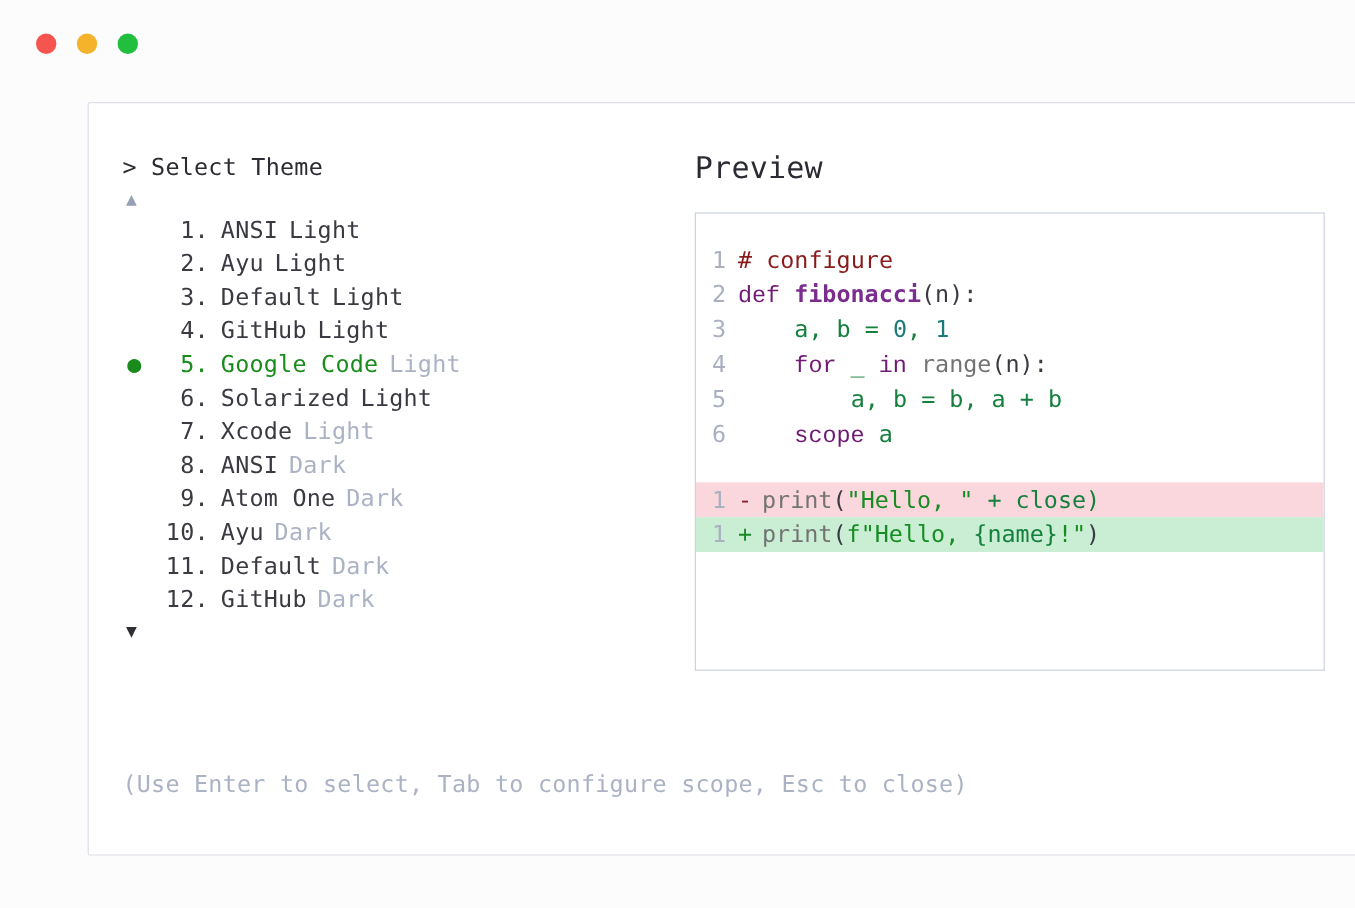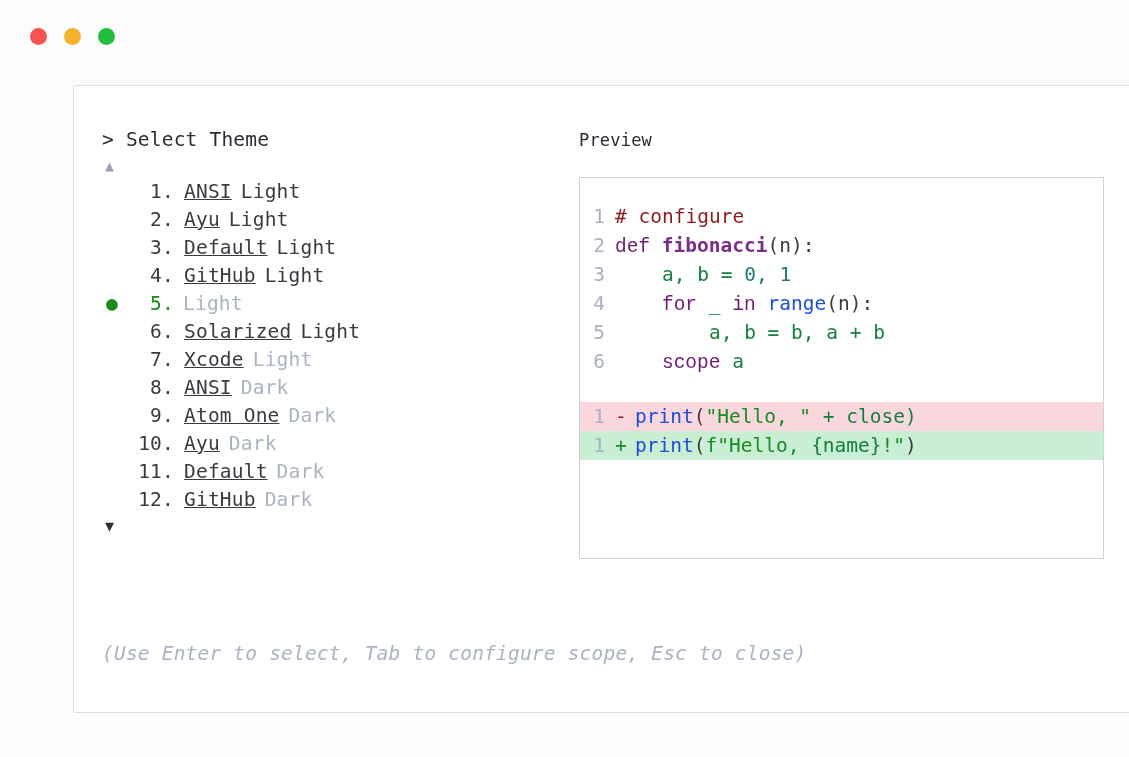--- a/index.html
+++ b/index.html
@@ -106,41 +106,40 @@
   }
   .row-num {
     width: 46px;
     flex: 0 0 46px;
     text-align: right;
     color: #3a3a42;
   }
   .row-name {
     padding-left: 10px;
     color: #3a3a42;
-    text-decoration: underline;
   }
   .row-variant {
     padding-left: 9px;
     color: #3a3a42;
   }
   .row-variant.muted { color: #aab2c4; }
 
   .theme-row.selected .row-num,
   .theme-row.selected .row-name { color: #198c1c; }
   .theme-row.selected .row-variant.muted { color: #aab2c4; }
 
   
   .preview-col {
     position: absolute;
     left: 505px;
     top: 40px;
     width: 530px;
   }
   .preview-label {
-    font-size: 17px;
+    font-size: 25px;
     line-height: 28px;
     color: #2b2b33;
     letter-spacing: 0.2px;
     white-space: pre;
   }
   .preview-box {
     margin-top: 23px;
     width: 525px;
     height: 382px;
     border: 1.3px solid #ccd2de;
@@ -182,37 +181,36 @@
     text-align: left;
   }
   .diff-del .diff-mark { color: #8e2230; }
   .diff-add .diff-mark { color: #1a8a2a; }
   .diff-del .ln, .diff-add .ln { color: #a9b0c0; }
 
   
   .tok-comment  { color: #8b1a1a; }
   .tok-keyword  { color: #701a75; font-family: Liberation Mono, monospace; }
   .tok-func     { color: #7b2d8e; font-weight: bold; }
-  .tok-builtin  { color: #1d4ed8; }
+  .tok-builtin  { color: #737373; }
   .tok-number   { color: #1a7a7a; }
   .tok-string   { color: #178c22; }
   .tok-plain    { color: #15803d; }
   .tok-punct    { color: #3a3a42; }
 
   
   .hint {
     position: absolute;
     left: 28px;
     bottom: 44px;
     font-size: 19.5px;
     line-height: 28px;
     color: #aab2c4;
     letter-spacing: 0.2px;
     white-space: pre;
-    font-style: italic;
   }
 </style>
 </head>
 <body>
 
 <div class="window-chrome">
   <span class="dot dot-close"></span>
   <span class="dot dot-min"></span>
   <span class="dot dot-max"></span>
 </div>
@@ -223,21 +221,21 @@
     <div class="list-col">
       <div class="prompt-line">&gt; Select Theme</div>
 
       <div class="scroll-arrow scroll-arrow-up">▲</div>
 
       <ul class="theme-list" id="theme-list">
           <li class="theme-row"><span class="row-marker"> </span><span class="row-num"> 1.</span><span class="row-name">ANSI</span><span class="row-variant">Light</span></li>
           <li class="theme-row"><span class="row-marker"> </span><span class="row-num"> 2.</span><span class="row-name">Ayu</span><span class="row-variant">Light</span></li>
           <li class="theme-row"><span class="row-marker"> </span><span class="row-num"> 3.</span><span class="row-name">Default</span><span class="row-variant">Light</span></li>
           <li class="theme-row"><span class="row-marker"> </span><span class="row-num"> 4.</span><span class="row-name">GitHub</span><span class="row-variant">Light</span></li>
-          <li class="theme-row selected"><span class="row-marker">●</span><span class="row-num"> 5.</span><span class="row-variant muted">Light</span></li>
+          <li class="theme-row selected"><span class="row-marker">●</span><span class="row-num"> 5.</span><span class="row-name">Google Code</span><span class="row-variant muted">Light</span></li>
           <li class="theme-row"><span class="row-marker"> </span><span class="row-num"> 6.</span><span class="row-name">Solarized</span><span class="row-variant">Light</span></li>
           <li class="theme-row"><span class="row-marker"> </span><span class="row-num"> 7.</span><span class="row-name">Xcode</span><span class="row-variant muted">Light</span></li>
           <li class="theme-row"><span class="row-marker"> </span><span class="row-num"> 8.</span><span class="row-name">ANSI</span><span class="row-variant muted">Dark</span></li>
           <li class="theme-row"><span class="row-marker"> </span><span class="row-num"> 9.</span><span class="row-name">Atom One</span><span class="row-variant muted">Dark</span></li>
           <li class="theme-row"><span class="row-marker"> </span><span class="row-num">10.</span><span class="row-name">Ayu</span><span class="row-variant muted">Dark</span></li>
           <li class="theme-row"><span class="row-marker"> </span><span class="row-num">11.</span><span class="row-name">Default</span><span class="row-variant muted">Dark</span></li>
           <li class="theme-row"><span class="row-marker"> </span><span class="row-num">12.</span><span class="row-name">GitHub</span><span class="row-variant muted">Dark</span></li>
         </ul>
 
       <div class="scroll-arrow scroll-arrow-down">▼</div>

